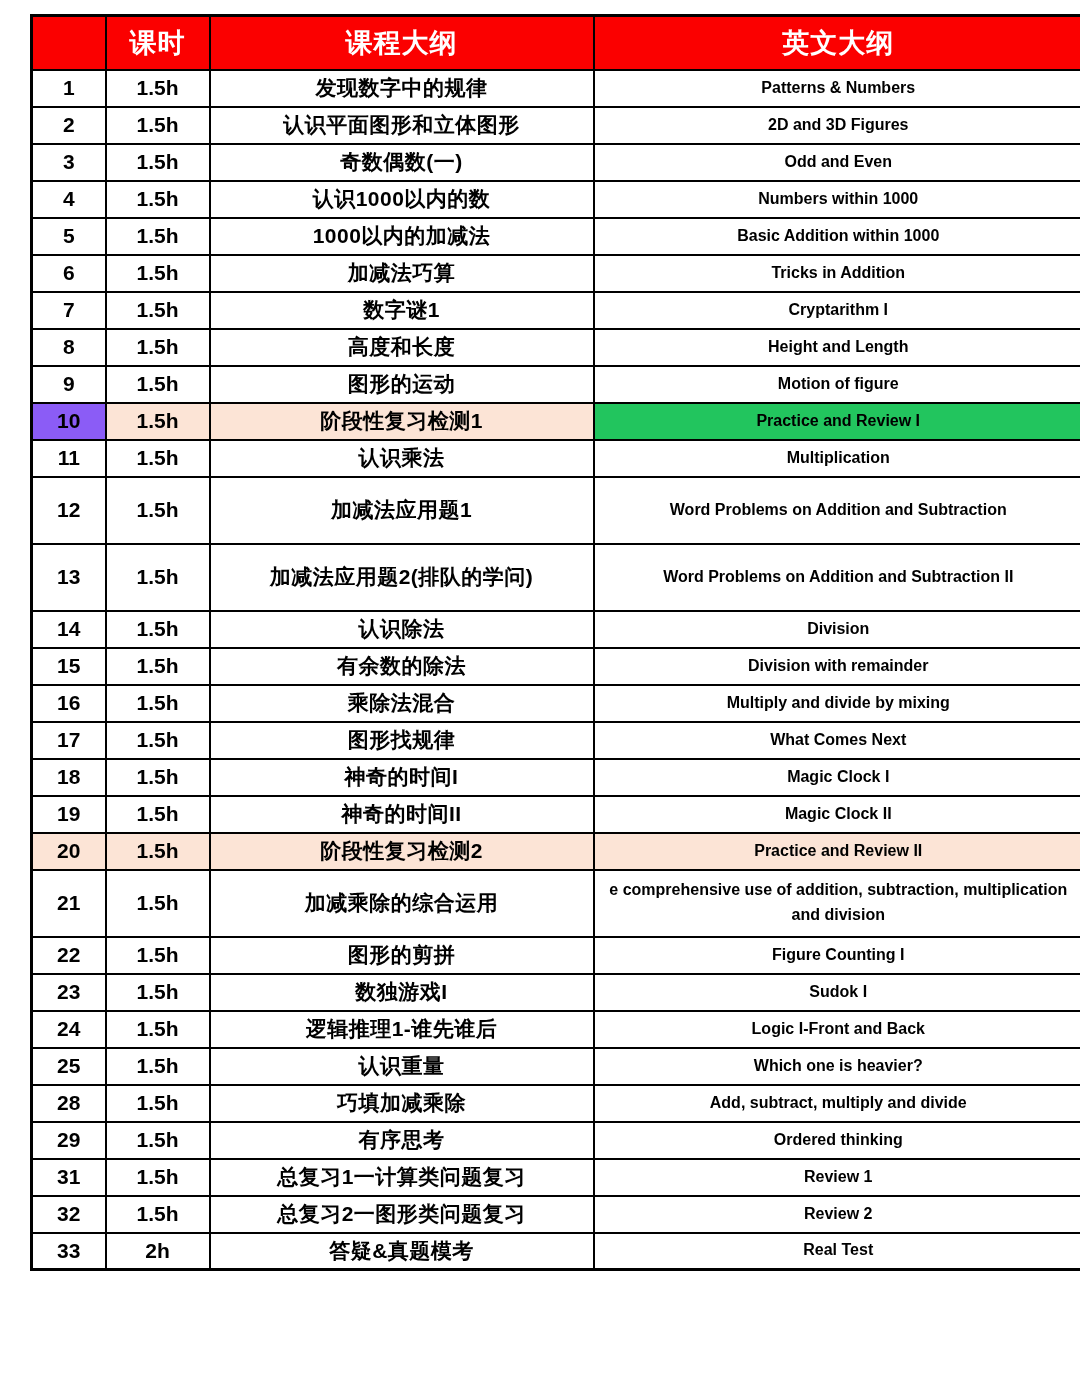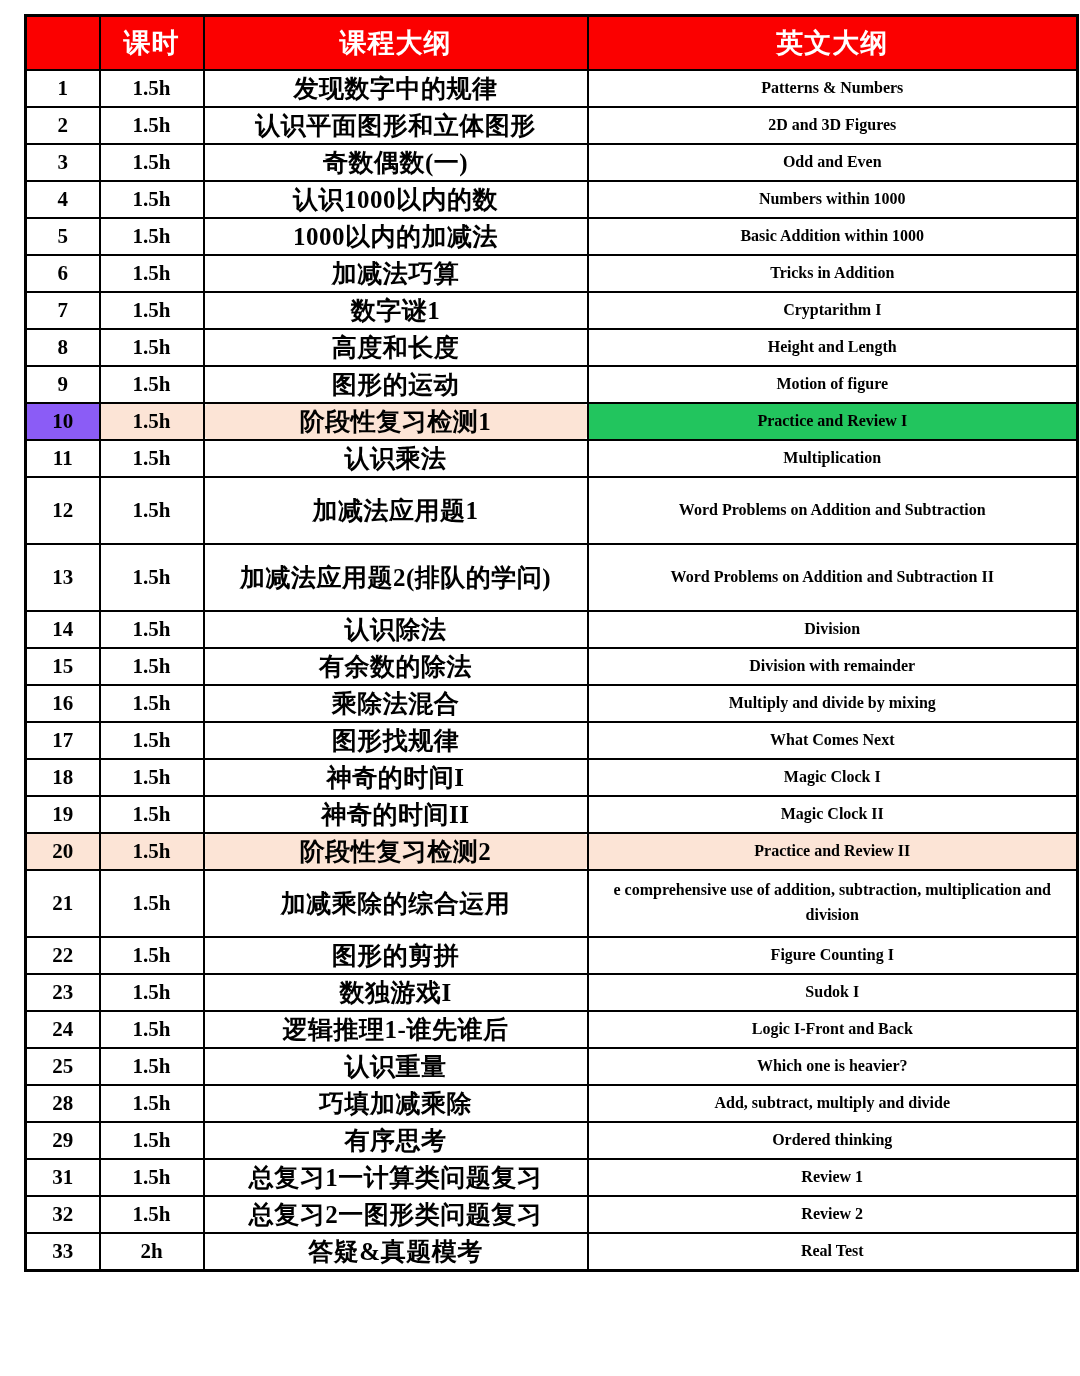--- a/index.html
+++ b/index.html
@@ -10,22 +10,21 @@
   body {
     width: 1080px;
     height: 1376px;
     font-family: "Liberation Sans", "DejaVu Sans", sans-serif;
     box-sizing: border-box;
   }
   .page {
     width: 1080px;
     height: 1049px;
     box-sizing: border-box;
-    padding: 14px 14px 6px 24px;
-    font-family: Liberation Serif, serif;
+    padding: 14px 14px 6px 30px;
   }
   table.course-table {
     width: 1052px;
     border-collapse: collapse;
     table-layout: fixed;
     border: 3px solid #000000;
   }
   col.c-num   { width: 74px;  }
   col.c-hours { width: 104px; }
   col.c-cn    { width: 384px; }
@@ -46,21 +45,21 @@
   thead th {
     color: #ffffff;
     font-size: 27px;
     letter-spacing: 1px;
   }
   tbody tr       { height: 37px; }
   tbody tr.tall  { height: 67px; }
 
   td.num   { font-size: 21px; }
   td.hours { font-size: 21px; }
-  td.cn    { font-size: 25px; letter-spacing: 0.5px; border-radius: 7px; }
+  td.cn    { font-size: 21px; letter-spacing: 0.5px; }
   td.en    { font-size: 16px; line-height: 1.55; }
 </style>
 </head>
 <body>
 
 <div class="page">
   <table class="course-table">
     <colgroup>
       <col class="c-num">
       <col class="c-hours">

